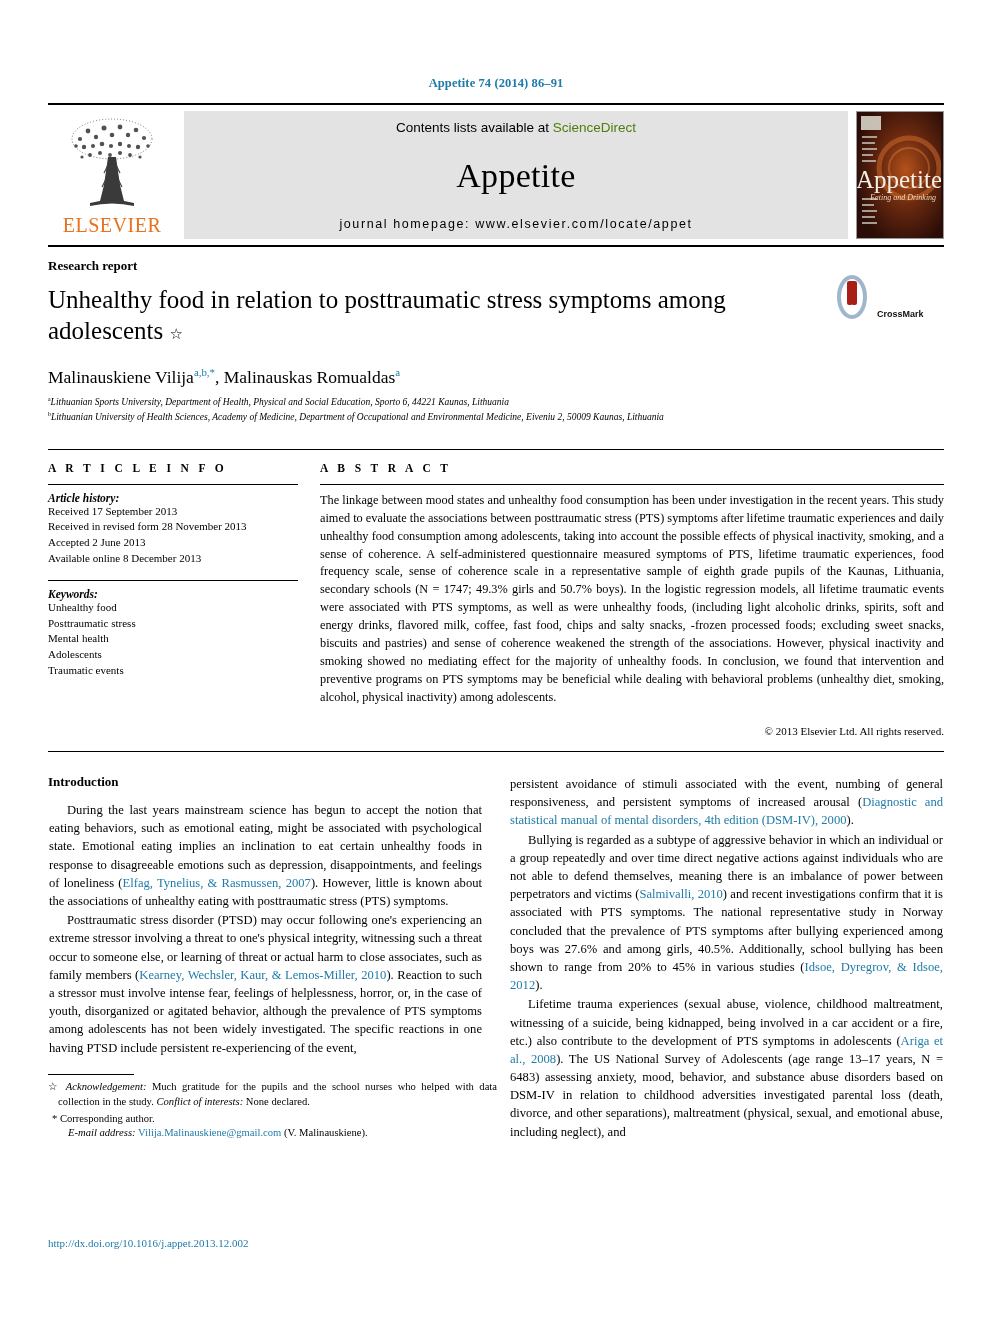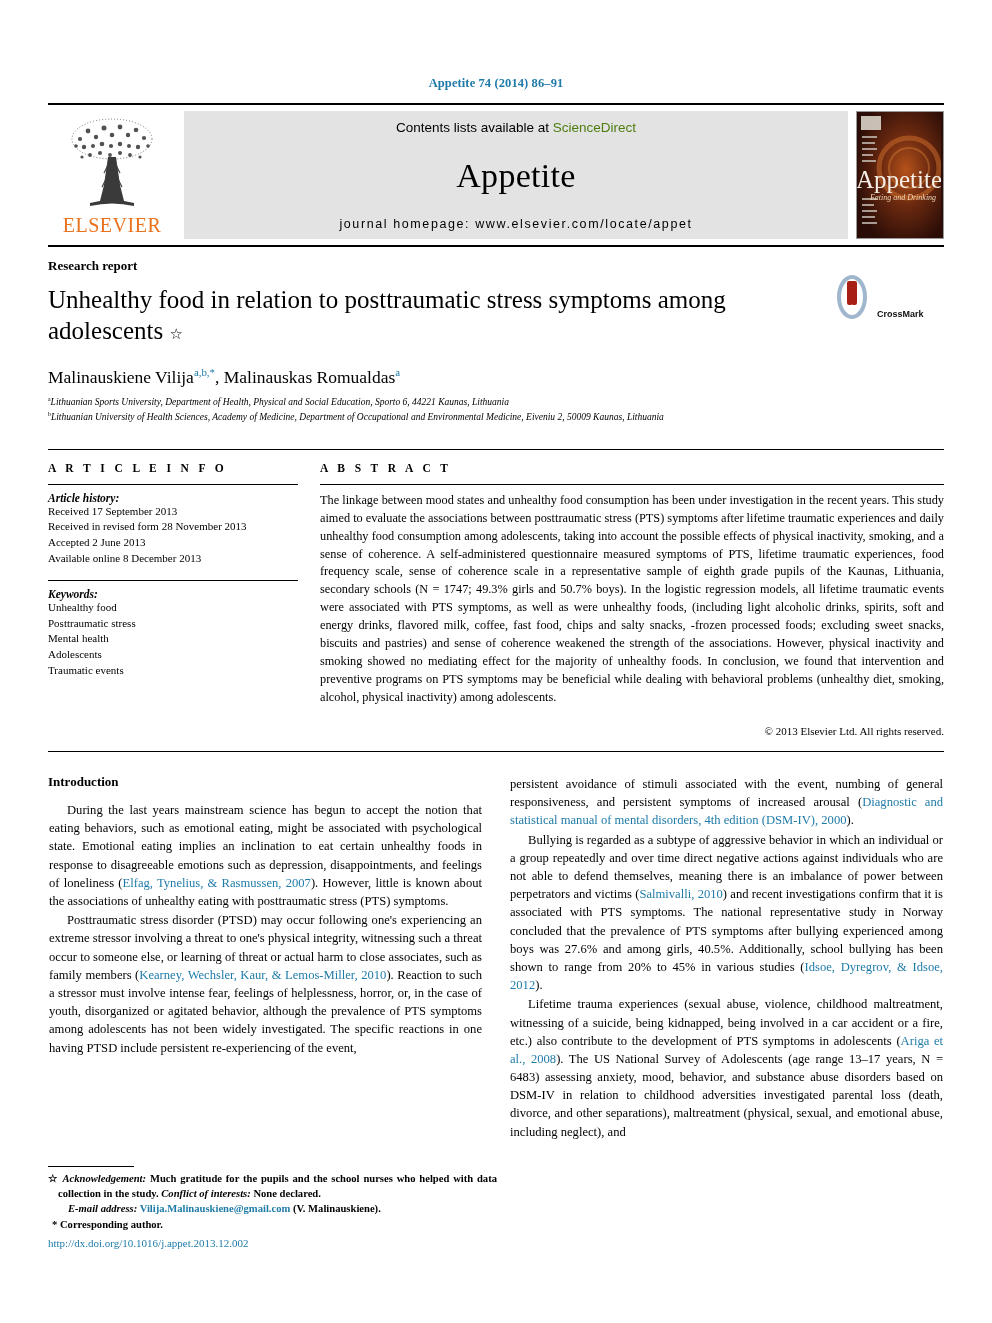--- a/index.html
+++ b/index.html
@@ -222,23 +222,22 @@
     text-align: justify;
     text-indent: 18px;
     margin: 1px;
   }
   .para + .para { margin-top: 0; }
 
   
   .footnotes {
     position: absolute;
     left: 48px;
-    top: 1166px;
+    top: 1074px;
     width: 449px;
-    font-weight: bold;
   }
   .fn-rule {
     border-top: 1px solid #000;
     width: 86px;
     margin-bottom: 5px;
   }
   .fn {
     font-size: 10.6px;
     line-height: 1.4;
     text-align: justify;
@@ -417,27 +416,27 @@
     </div>
 
   </div>
 
   <div class="footnotes">
     <div class="fn-rule"></div>
     <div class="fn fn-indent">
       <span>☆</span>
       <i>Acknowledgement:</i><span> Much gratitude for the pupils and the school nurses who helped with data collection in the study. </span><i>Conflict of interests:</i><span> None declared.</span>
     </div>
+    <div class="fn fn-indent" style="padding-left:14px">
+      <span>*</span>
+      <span>Corresponding author.</span>
+    </div>
     <div class="fn fn-sub">
       <i>E-mail address:</i>
       <span class="link">Vilija.Malinauskiene@gmail.com</span><span> (V. Malinauskiene).</span>
     </div>
-    <div class="fn fn-indent" style="padding-left:14px">
-      <span>*</span>
-      <span>Corresponding author.</span>
-    </div>
   </div>
 
   <div class="issn-block">
     <div class="link">http://dx.doi.org/10.1016/j.appet.2013.12.002</div>
   </div>
 
 </div>
 
 </body></html>

